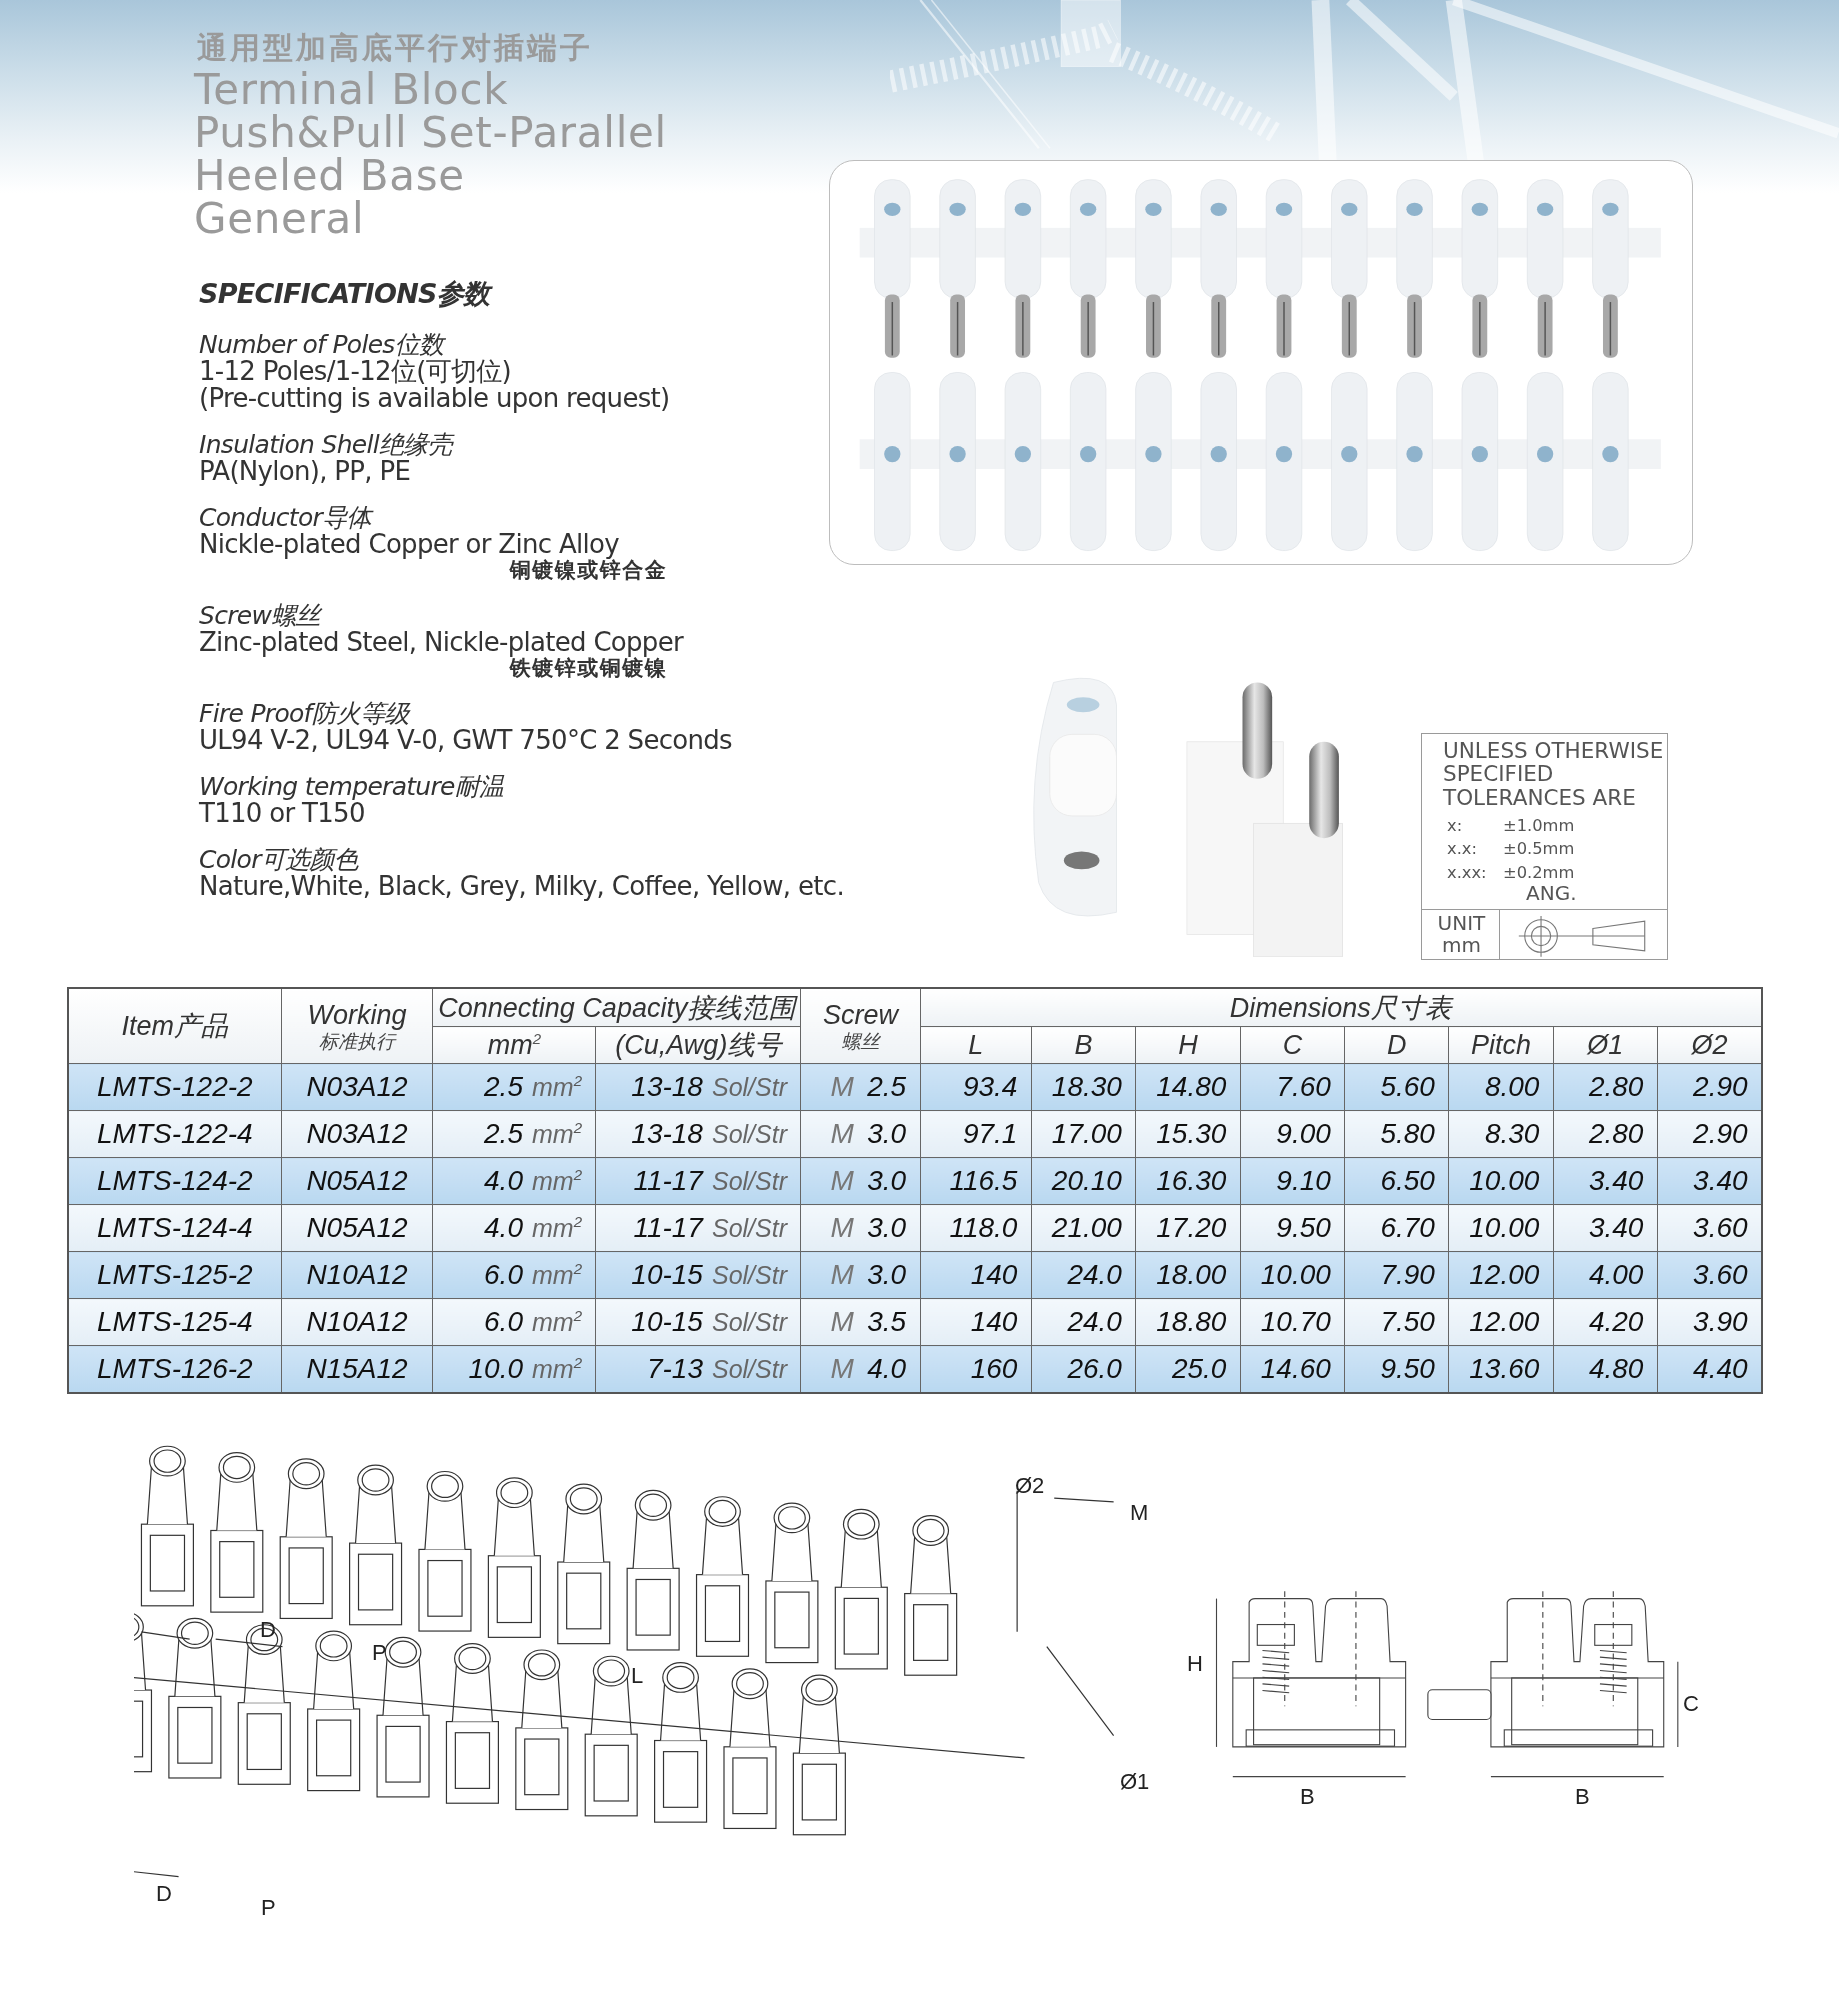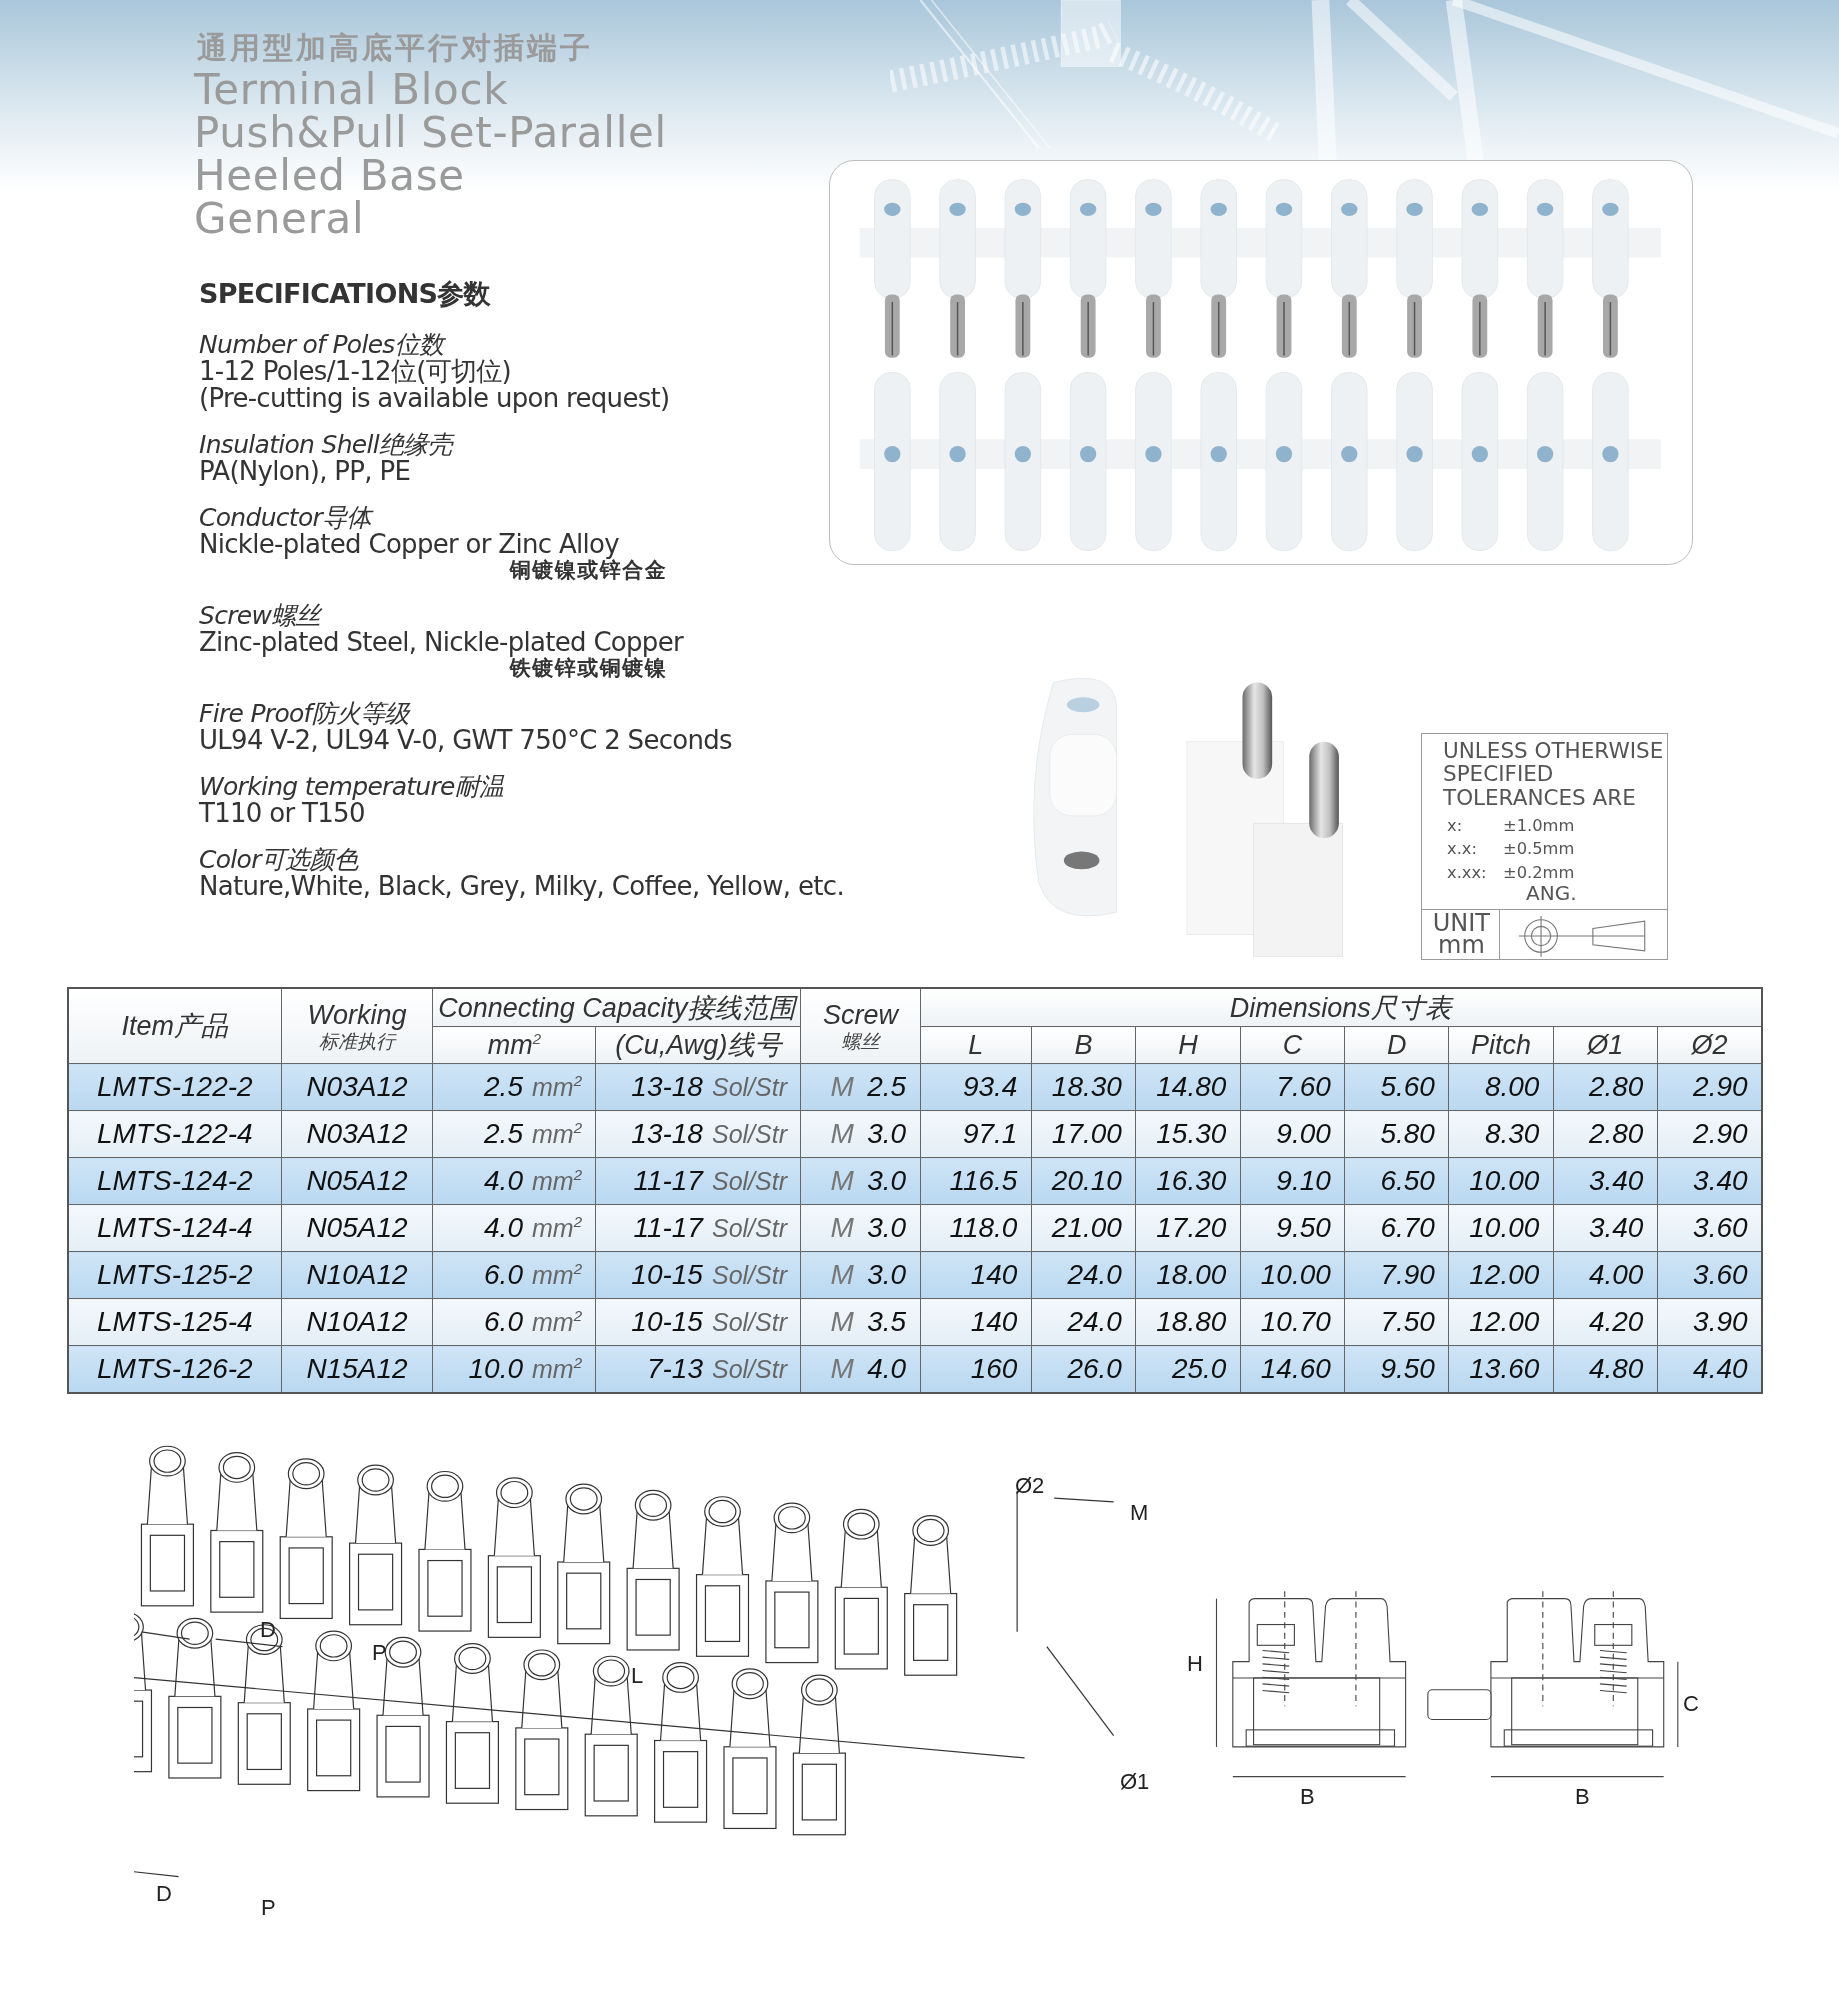--- a/index.html
+++ b/index.html
@@ -3,35 +3,35 @@
 <meta charset="utf-8">
 <style>
   html, body { margin:0; padding:0; }
   body { width:1839px; height:1995px; position:relative; overflow:hidden; background:#ffffff; font-family:"DejaVu Sans", sans-serif; color:#2a2a2a; }
   .banner { position:absolute; left:0; top:0; width:1839px; height:193px;
     background: linear-gradient(180deg, #a9c6da 0%, #c9dce8 35%, #e8f0f5 70%, #ffffff 100%); }
   .banner-art { position:absolute; left:890px; top:0; width:949px; height:163px; }
   .title-cn { position:absolute; left:197px; top:28px; font-size:30px; font-weight:bold; color:#9a9a9a; letter-spacing:3px; }
   .title-en { position:absolute; left:194px; font-size:42px; color:#9a9a9a; font-family:"DejaVu Sans", sans-serif; letter-spacing:0.7px; line-height:43px; }
   .specs { position:absolute; left:199px; top:276px; width:779px; }
-  .spec-head { font-size:27px; font-weight:bold; color:#333; margin-bottom:19px; letter-spacing:-0.7px; }
+  .spec-head { font-size:27px; font-style:italic; font-weight:bold; color:#333; margin-bottom:19px; letter-spacing:-0.7px; }
   .spec-group { margin-bottom:19px; }
   .spec-label { font-size:25px; font-style:italic; color:#333; line-height:27px; letter-spacing:-0.7px; }
   .spec-val { font-size:26px; color:#333; line-height:27px; letter-spacing:-0.7px; }
   .spec-cn { font-size:21px; font-weight:bold; color:#333; line-height:25px; letter-spacing:1.5px;text-align:center; }
   .photo-box { position:absolute; left:829px; top:160px; width:862px; height:403px; border:1.5px solid #bdbdbd; border-radius:25px; background:#ffffff; overflow:hidden; }
   .photo-small { position:absolute; left:1009px; top:660px; width:341px; height:297px; }
   .tol-box { position:absolute; left:1421px; top:733px; width:245px; height:225px; border:1.5px solid #9a9a9a; background:#fff; font-family:"DejaVu Sans", sans-serif; color:#555; }
   .tol-line { position:absolute; left:12px; font-size:21.5px; line-height:24px;margin-left:9px; }
   .tol-row { position:absolute; left:25px; font-size:16.3px; }
   .tol-row .v { position:absolute; left:56px; white-space:nowrap; }
   .tol-ang { position:absolute; left:104px; top:147px; font-size:20px; }
   .tol-sep { position:absolute; left:0; top:175px; width:245px; border-top:1.5px solid #9a9a9a; }
   .tol-vsep { position:absolute; left:77px; top:175px; height:50px; border-left:1.5px solid #9a9a9a; }
-  .tol-unit { position:absolute; left:10.4px; top:178px; font-size:24px; line-height:22px; text-align:center; width:58px; }
+  .tol-unit { position:absolute; left:10.4px; top:178px; font-size:20px; line-height:22px; text-align:center; width:58px; }
   .tol-sym { position:absolute; left:82px; top:178px; width:160px; height:45px; }
   table.spec { position:absolute; left:67px; top:987px; width:1696px; border-collapse:collapse; font-family:"Liberation Sans", sans-serif; border:2.2px solid #555;font-style:italic; }
   table.spec th, table.spec td { border:1.5px solid #666; text-align:center; padding:0; }
   table.spec th { background:linear-gradient(180deg,#ffffff,#eef2f5); font-weight:normal; color:#333; }
   .th-top { height:37px; font-size:27px; }
   .th-sub { height:34px; font-size:27px; }
   .th-cn { font-size:19px; display:block; line-height:21px; color:#444; }
   table.spec td { height:46px; font-size:28px; color:#111; }
   tr.row-a td { background:linear-gradient(180deg,#cfe4f6,#b9d8f0); }
   tr.row-b td { background:linear-gradient(180deg,#f3f8fc,#e4eef6); }

